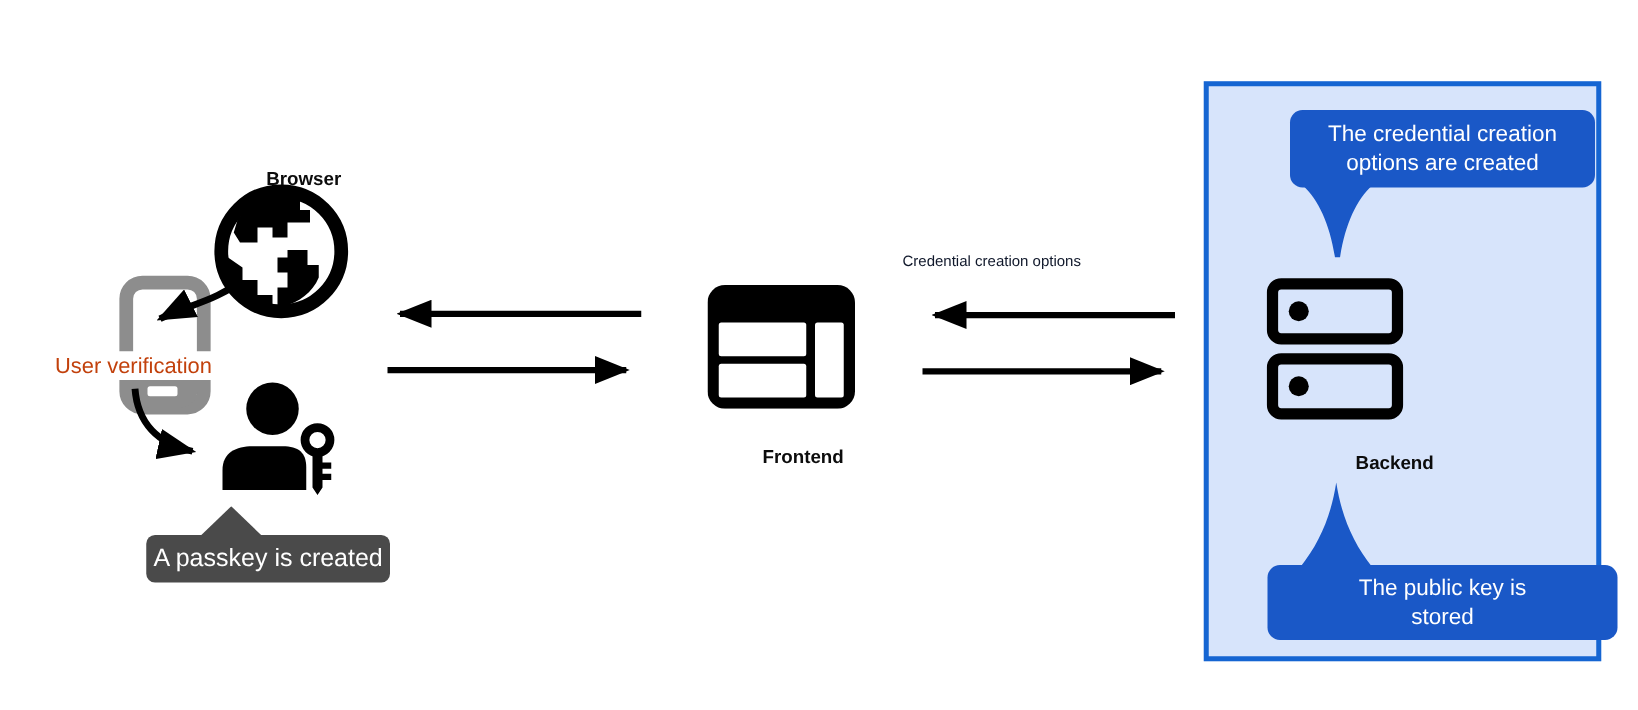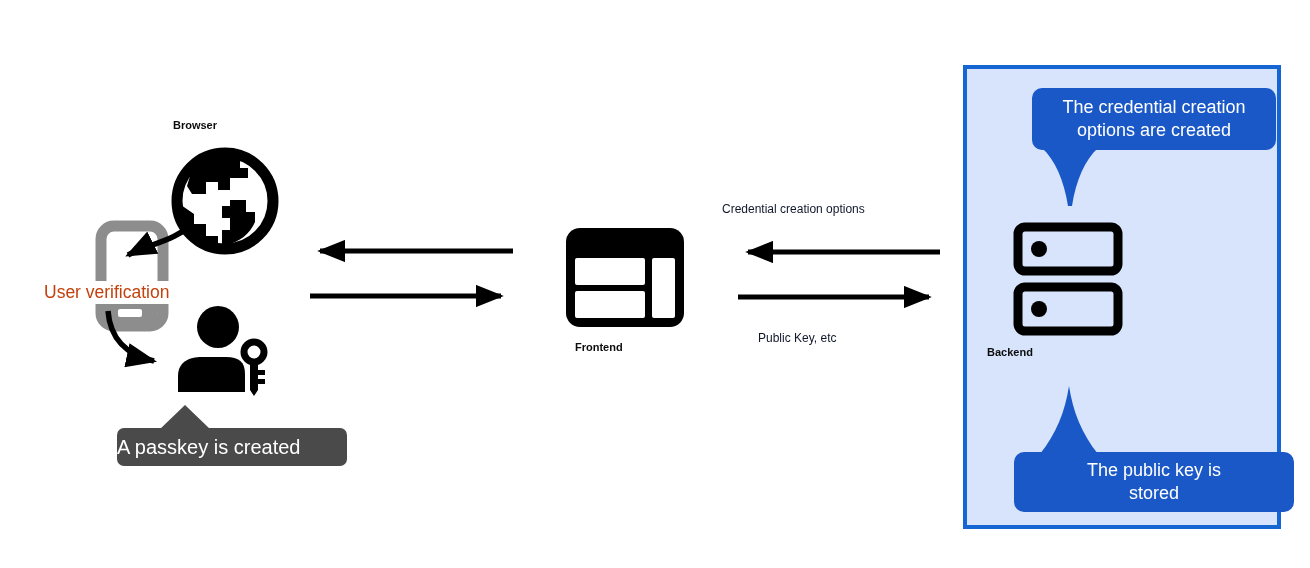--- a/index.html
+++ b/index.html
@@ -17,32 +17,32 @@
   }
   .abs{position:absolute;}
   svg{display:block;}
 
   
   .connectors{position:absolute;left:0;top:0;z-index:3;pointer-events:none;}
   .arrow{stroke:var(--icon-black);stroke-width:5;fill:none;marker-end:url(#ah);}
   .arrow.curved{stroke-width:5.5;}
 
   
-  .node-label{font-weight:bold;font-size:11px;text-align:left;color:#0c0c0c;z-index:5;}
+  .node-label{font-weight:bold;font-size:15px;text-align:right;color:#0c0c0c;z-index:5;margin-top:16px;}
   .msg-label{font-size:12px;color:#0f172a;z-index:5;white-space:nowrap;}
   .code-label{font-family:"DejaVu Sans Mono",monospace;font-size:15px;color:#0c0c0c;z-index:5;white-space:nowrap;}
   .uv-label{font-size:17.5px;color:#c2410c;background:#fff;padding:1px 4px;z-index:5;white-space:nowrap;}
 
   
   .z1{z-index:1;} .z2{z-index:2;} .z4{z-index:4;}
 
   
   .tip-dark{
     background:var(--dark-tooltip-gray);color:#fff;border-radius:7px;
-    width:230px;height:38px;line-height:38px;text-align:left;font-size:20px;z-index:5;
+    width:195px;height:38px;line-height:38px;text-align:center;font-size:20px;z-index:5;
   }
   .tip-dark-ptr{z-index:5;fill:var(--dark-tooltip-gray);}
 
   
   .panel{
     left:963px;top:65px;width:318px;height:464px;box-sizing:border-box;
     border:4px solid var(--panel-border-blue);background:var(--panel-background);z-index:2;
   }
   .callout{
     position:absolute;left:50%;transform:translateX(-50%);
@@ -109,21 +109,20 @@
 
   <svg class="abs z2" style="left:566px;top:228px;" width="118" height="99" viewBox="0 0 118 99">
     <rect x="0" y="0" width="118" height="99" rx="14" fill="#000"></rect>
     <rect x="9" y="30" width="70" height="27" rx="2" fill="#fff"></rect>
     <rect x="9" y="63" width="70" height="27" rx="2" fill="#fff"></rect>
     <rect x="86" y="30" width="23" height="60" rx="2" fill="#fff"></rect>
   </svg>
   <div class="abs node-label" style="left:575px;top:341px;width:100px;">Frontend</div>
 
   <div class="abs msg-label" style="left:722px;top:202px;width:232px;">Credential creation options</div>
-  <div class="abs msg-label" style="left:758px;top:331px;width:160px;">Public Key, etc</div>
 
   <div class="abs panel">
 
     <div class="callout callout-top">
       <span>The credential creation options are created</span>
     </div>
     <svg class="blue-ptr" style="left:75px;top:79px;" width="56" height="58" viewBox="0 0 56 58">
       <path d="M0,0 H56 C43,12 34,32 30,58 H26 C22,32 13,12 0,0 Z"></path>
     </svg>
 

